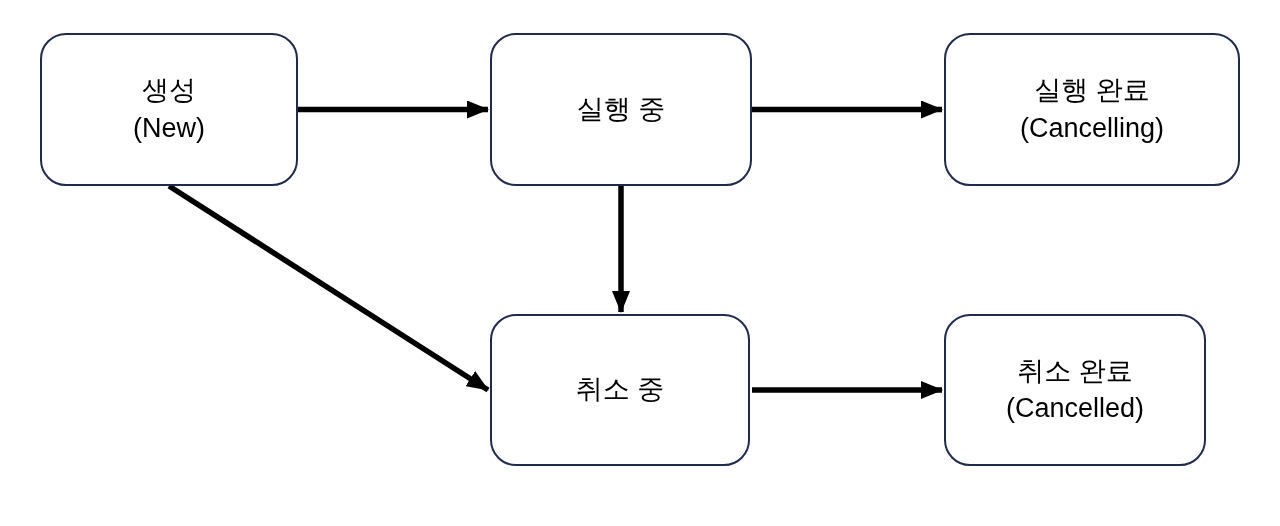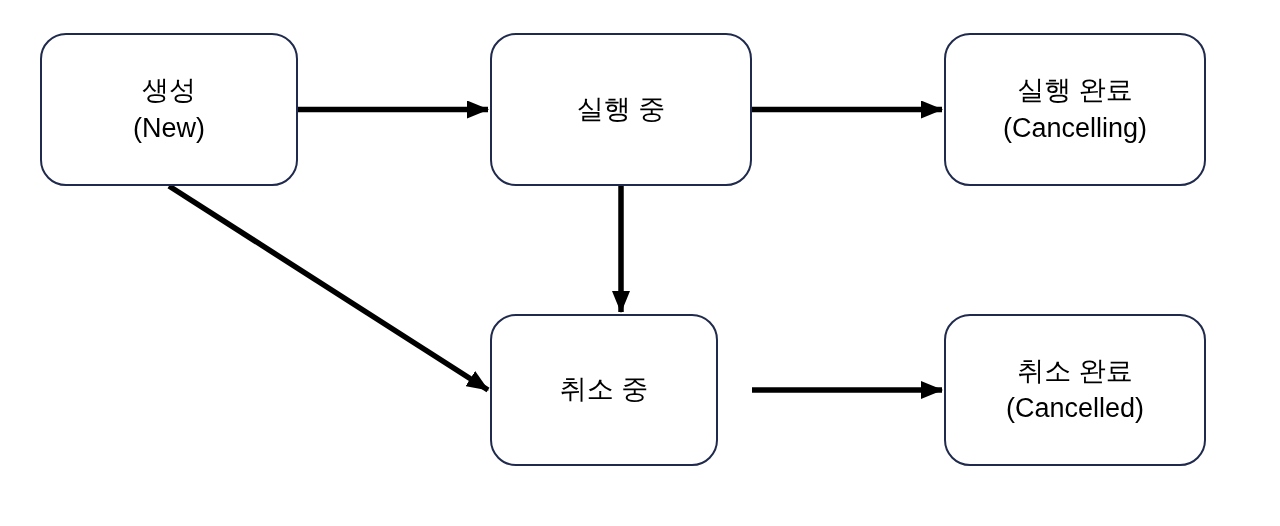--- a/index.html
+++ b/index.html
@@ -68,26 +68,26 @@
 
   <div class="state-node" id="node-new" style="left:40px; top:33px; width:258px; height:153px;">
     <span class="node-label-ko">생성</span>
     <span class="node-label-en">(New)</span>
   </div>
 
   <div class="state-node" id="node-active" style="left:490px; top:33px; width:262px; height:153px;">
     <span class="node-label-ko">실행 중</span>
   </div>
 
-  <div class="state-node" id="node-completed" style="left:944px; top:33px; width:262px; height:153px;">
+  <div class="state-node" id="node-completed" style="left:944px; top:33px; width:296px; height:153px;">
     <span class="node-label-ko">실행 완료</span>
     <span class="node-label-en">(Cancelling)</span>
   </div>
 
-  <div class="state-node" id="node-cancelling" style="left:490px; top:314px; width:228px; height:152px;">
+  <div class="state-node" id="node-cancelling" style="left:490px; top:314px; width:260px; height:152px;">
     <span class="node-label-ko">취소 중</span>
   </div>
 
   <div class="state-node" id="node-cancelled" style="left:944px; top:314px; width:262px; height:152px;">
     <span class="node-label-ko">취소 완료</span>
     <span class="node-label-en">(Cancelled)</span>
   </div>
 
 </div>
 

